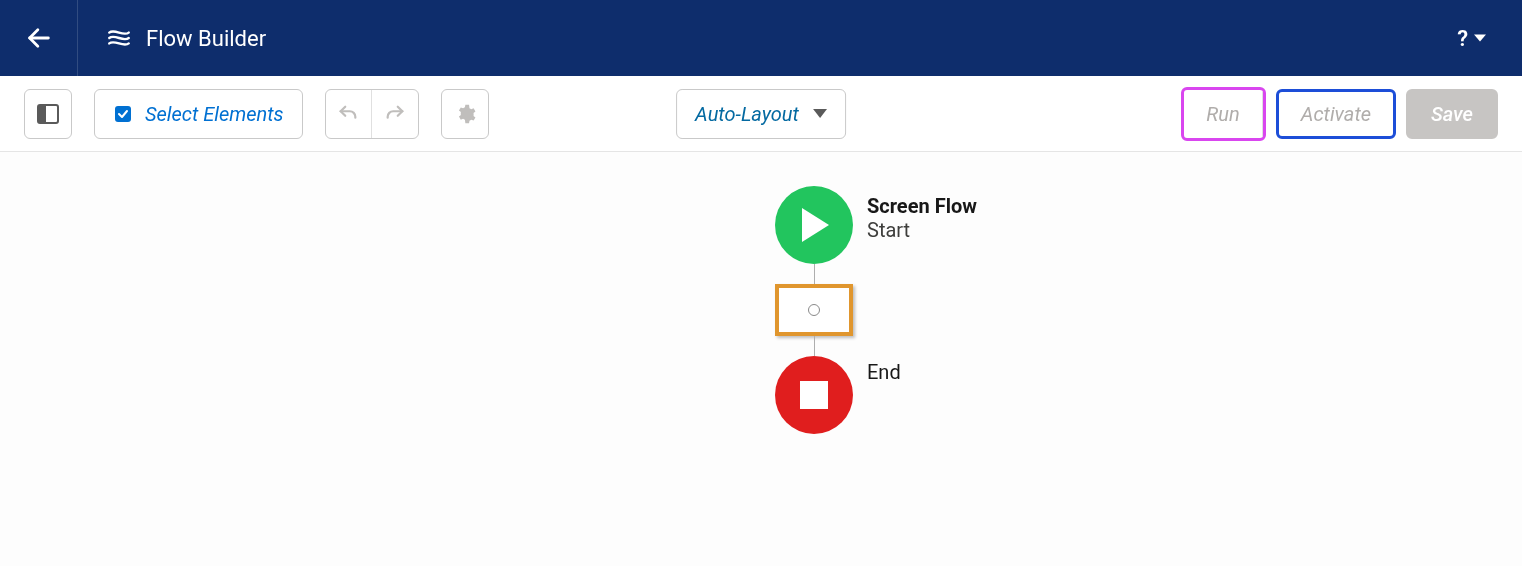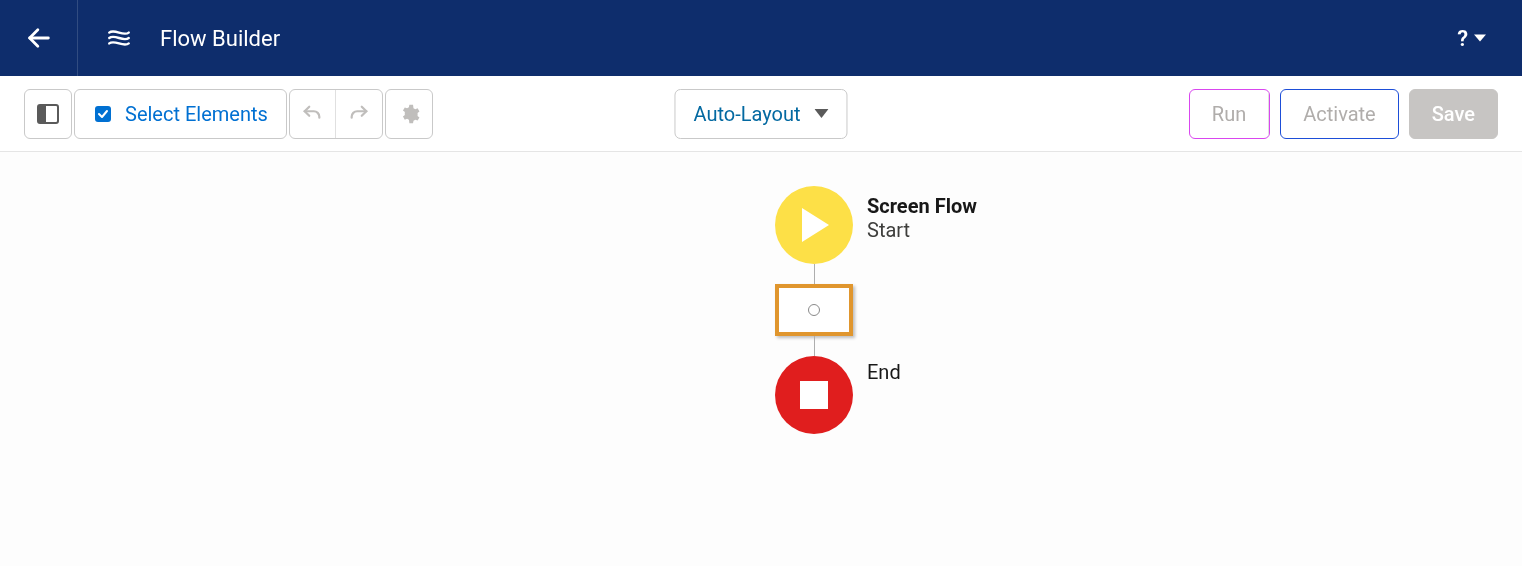--- a/index.html
+++ b/index.html
@@ -24,21 +24,21 @@
     height: 76px;
     display: flex;
     align-items: center;
     justify-content: center;
     border-right: 1px solid rgba(255,255,255,0.15);
     cursor: pointer;
   }
   .app-label {
     display: flex;
     align-items: flex-end;
-    gap: 28px;
+    gap: 14px;
     padding-left: 28px;
   }
   .app-icon {
     display: flex;
     align-items: center;
     justify-content: center;
   }
   .app-title {
     font-size: 22px;
     font-weight: 400;
@@ -58,21 +58,22 @@
     color: #fff;
   }
   
   .toolbar {
     height: 76px;
     background: #fff;
     border-bottom: 1px solid #e5e5e5;
     display: flex;
     align-items: center;
     padding: 0 24px;
-    gap: 2px;
+    gap: 22px;
+    font-style: italic;
   }
   .tb-btn {
     height: 50px;
     min-width: 48px;
     border: 1px solid #c9c9c9;
     border-radius: 6px;
     background: #fff;
     display: flex;
     align-items: center;
     justify-content: center;
@@ -131,39 +132,39 @@
   .layout-select span.lab { font-size: 20px; color: #0369a1; }
   .toolbar { position: relative; }
   .right-actions {
     margin-left: auto;
     display: flex;
     align-items: center;
     gap: 10px;
   }
   .act-btn {
     height: 50px;
-    border: 1px solid #1d4ed8;
+    border: 3px solid #1d4ed8;
     border-radius: 6px;
     padding: 0 22px;
     display: flex;
     align-items: center;
     justify-content: center;
     background: #fff;
     cursor: pointer;
   }
   .act-btn span { font-size: 20px; color: #b0adab; }
   .act-btn.primary {
     background: #c7c5c3;
     border-color: #c7c5c3;
     text-align: right;
   }
   .act-btn.primary span { color: #fff; font-weight: 500; }
   .split-group {
     display: flex;
-    border: 1px solid #d946ef;
+    border: 3px solid #d946ef;
     border-radius: 6px;
     overflow: hidden;
     align-items: center;
   }
   .split-group .p {
     height: 48px;
     padding: 0 22px;
     display: flex;
     align-items: center;
     justify-content: center;
@@ -189,21 +190,21 @@
   .node-circle {
     width: 78px;
     height: 78px;
     border-radius: 50%;
     display: flex;
     align-items: center;
     justify-content: center;
     position: relative;
     cursor: pointer;
   }
-  .node-start { background: #fde047; }
+  .node-start { background: #22c55e; }
   .node-end { background: #e01e1e; }
   .node-label-block {
     position: absolute;
     left: 92px;
     top: 8px;
     white-space: nowrap;
   }
   .node-label-block .t1 { font-size: 20px; font-weight: 700; color: #181818; }
   .node-label-block .t2 { font-size: 20px; font-weight: 400; color: #3e3e3c; }
   .end-label {

